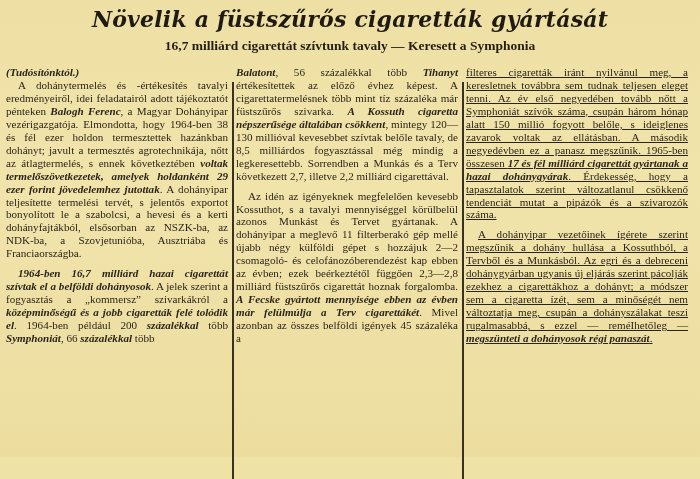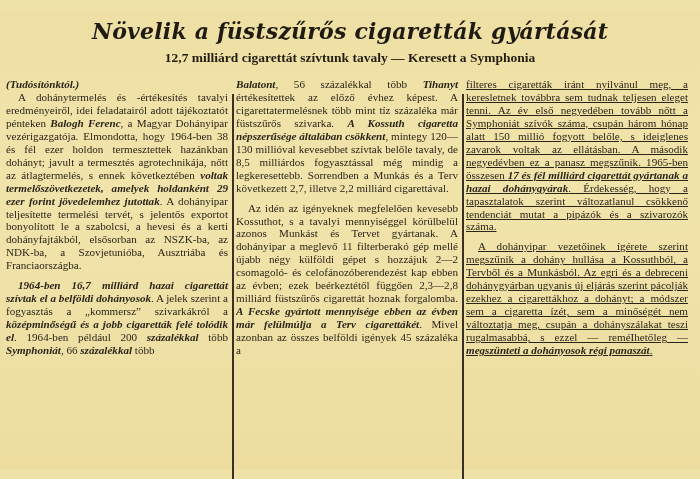--- a/index.html
+++ b/index.html
@@ -5,21 +5,20 @@
     html, body { margin: 0; padding: 0; }
     body {
       width: 700px; height: 479px; overflow: hidden;
       background: #efe2a6;
       font-family: "DejaVu Serif", serif;
       color: #2a2418;
     }
     .page {
       position: relative; width: 700px; height: 457px;
       background: linear-gradient(180deg, #eee0a4 0%, #f1e4ab 40%, #ecdd9f 100%);
-      margin-top: 12px;
     }
     .headline {
       position: absolute; left: 0; top: 6px; width: 700px;
       text-align: center;
       font-family: "DejaVu Serif", serif;
       font-style: italic; font-weight: bold;
       font-size: 22px; letter-spacing: 0.2px;
       color: #1f1a12;
     }
     .subhead {
@@ -49,21 +48,21 @@
     .rule1 { left: 232px; }
     .rule2 { left: 462px; }
     .bi { font-weight: bold; font-style: italic; }
     .dateline { font-style: italic; font-weight: bold; }
   </style>
 </head>
 <body>
 
 <div class="page">
   <div class="headline">Növelik a füstszűrős cigaretták gyártását</div>
-  <div class="subhead">12,7 milliárd cigarettát szívtunk tavaly — Keresett a Symphonia</div>
+  <div class="subhead">16,7 milliárd cigarettát szívtunk tavaly — Keresett a Symphonia</div>
 
   <div class="rule rule1"></div>
   <div class="rule rule2"></div>
 
   <div class="col col1">
     <p class="noindent"><span class="dateline">(Tudósítónktól.)</span></p>
     <div>
         <p><span>A dohánytermelés és -értékesítés tavalyi eredményeiről, idei feladatairól adott tájékoztatót pénteken </span><span class="bi">Balogh Ferenc</span><span>, a Magyar Dohányipar vezérigazgatója. Elmondotta, hogy 1964-ben 38 és fél ezer holdon termesztettek hazánkban dohányt; javult a termesztés agrotechnikája, nőtt az átlagtermelés, s ennek következtében </span><span class="bi">voltak termelőszövetkezetek, amelyek holdanként 29 ezer forint jövedelemhez jutottak</span><span>. A dohányipar teljesítette termelési tervét, s jelentős exportot bonyolított le a szabolcsi, a hevesi és a kerti dohányfajtákból, elsősorban az NSZK-ba, az NDK-ba, a Szovjetunióba, Ausztriába és Franciaországba.</span></p>
         <p><span class="bi">1964-ben 16,7 milliárd hazai cigarettát szívtak el a belföldi dohányosok</span><span>. A jelek szerint a fogyasztás a „kommersz” szivarkákról a </span><span class="bi">középminőségű és a jobb cigaretták felé tolódik el</span><span>. 1964-ben például 200 </span><span class="bi">százalékkal</span><span> több </span><span class="bi">Symphoniát</span><span>, 66 </span><span class="bi">százalékkal</span><span> több</span></p>
       </div>

